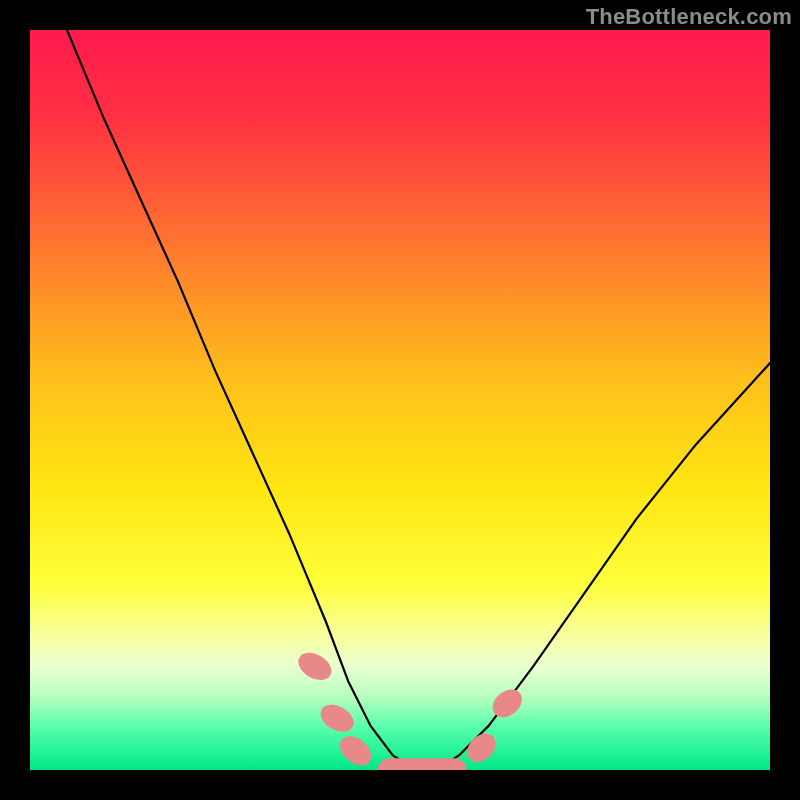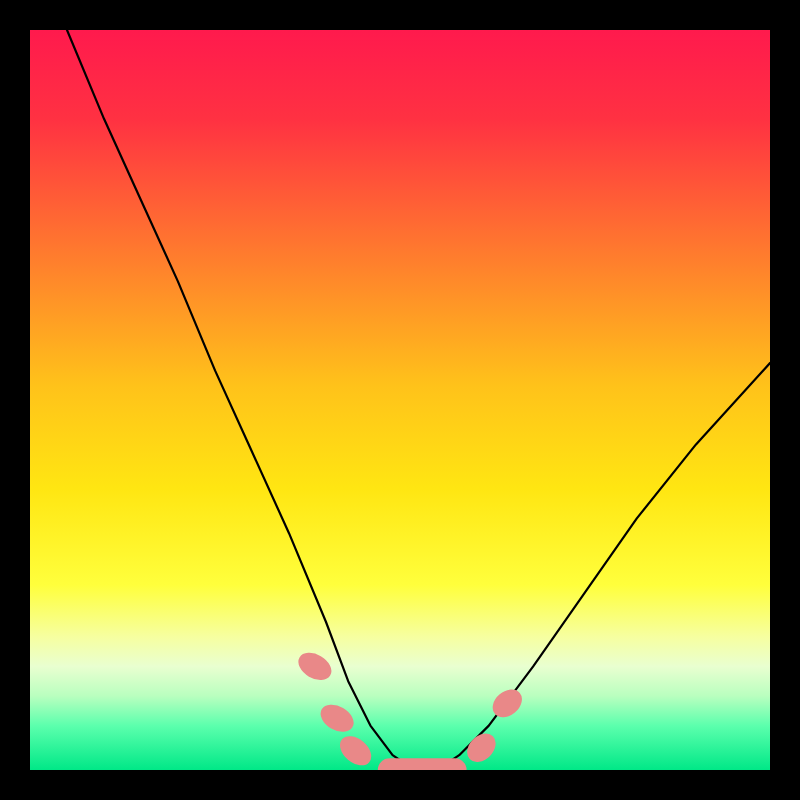--- a/index.html
+++ b/index.html
@@ -64,13 +64,14 @@
       <g id="markers">
           <ellipse cx="284.90000000000003" cy="636.4" rx="11.84" ry="17.76" fill="#e98888" transform="rotate(-60 284.90000000000003 636.4)"></ellipse>
           <ellipse cx="307.09999999999997" cy="688.2" rx="11.84" ry="17.76" fill="#e98888" transform="rotate(-60 307.09999999999997 688.2)"></ellipse>
           <ellipse cx="325.6" cy="720.76" rx="11.84" ry="17.76" fill="#e98888" transform="rotate(-50 325.6 720.76)"></ellipse>
           <rect x="347.80000000000007" y="728.16" width="88.8" height="23.68" rx="11.84" fill="#e98888"></rect>
           <ellipse cx="451.4" cy="717.8" rx="11.84" ry="16.28" fill="#e98888" transform="rotate(45 451.4 717.8)"></ellipse>
           <ellipse cx="477.3" cy="673.4" rx="11.84" ry="16.28" fill="#e98888" transform="rotate(50 477.3 673.4)"></ellipse>
         </g>
     </svg>
   </div>
+  <div class="watermark">TheBottleneck.com</div>
 </div>
 
 </body></html>

